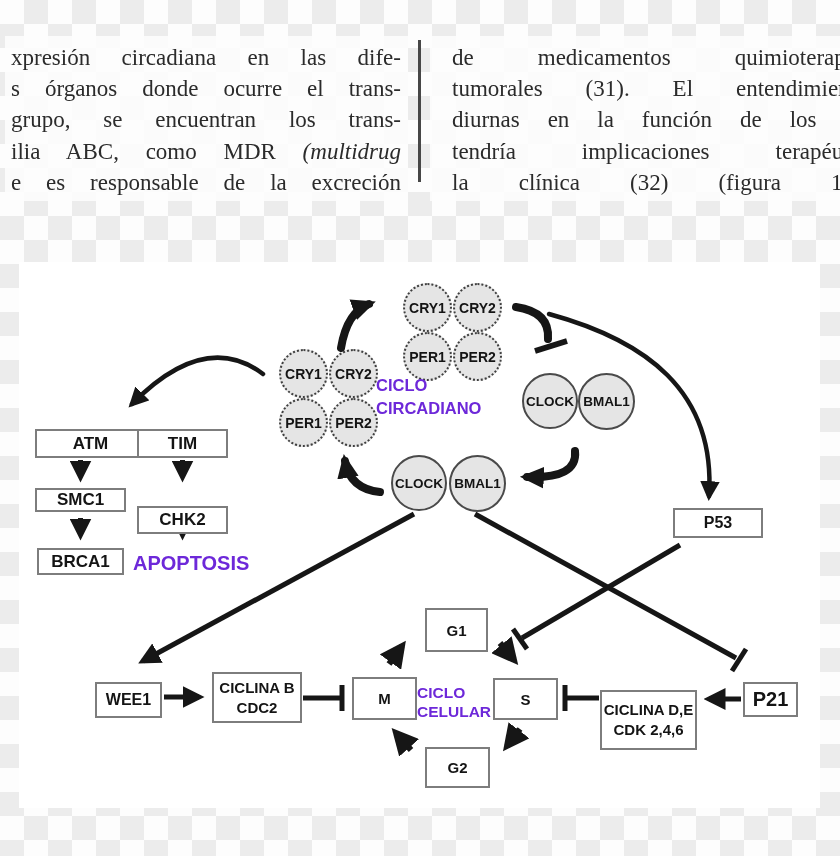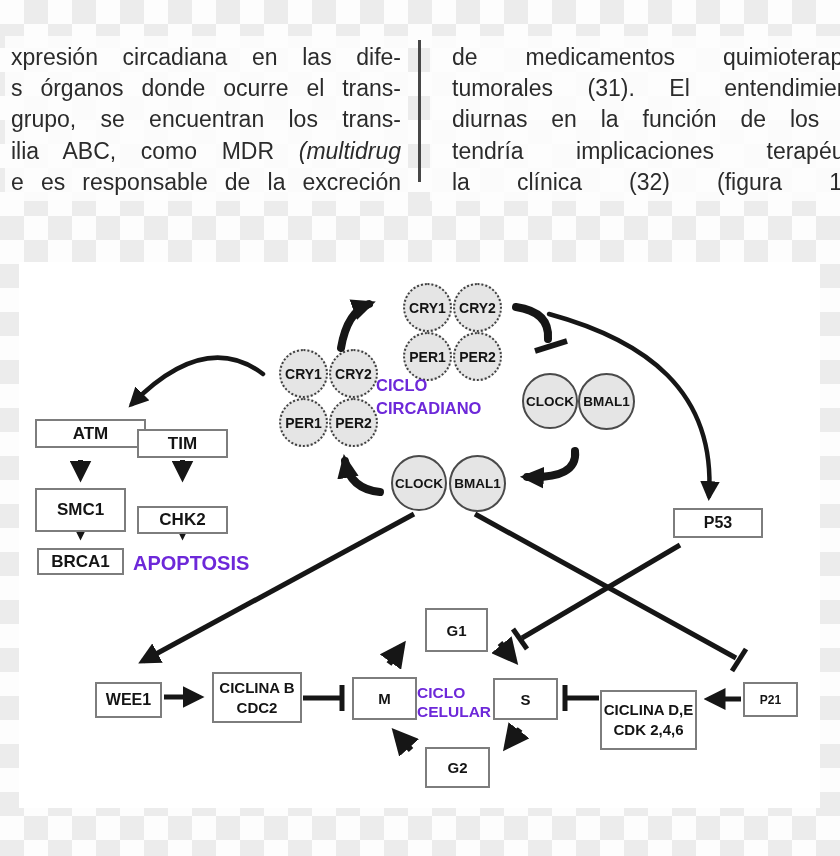--- a/index.html
+++ b/index.html
@@ -7,21 +7,21 @@
     position:relative; width:840px; height:856px; overflow:hidden;
     background-color:#ffffff;
     background-image: conic-gradient(#ececec 25%, #fdfdfd 0 50%, #ececec 0 75%, #fdfdfd 0);
     background-size:48px 48px;
     font-family:"Liberation Sans", sans-serif;
   }
   
   .article-col {
     position:absolute; top:36px; height:165px;
     background:rgba(253,253,253,0.87);
-    font-family:Liberation Sans, sans-serif;
+    font-family:Liberation Serif, serif;
     color:#2b2b2b; font-size:23px;
   }
   #article-left  { left:5px;  width:403px; }
   #article-right { left:430px; width:410px; }
   .tl, .tr {
     height:31.2px; line-height:31.2px; overflow:visible;
     text-align:justify; text-align-last:justify; white-space:normal;
   }
   #article-left .tl  { margin:0 7px 0 6px; }
   #article-right .tr { position:relative; left:22px; width:404px; }
@@ -141,23 +141,23 @@
     <div class="circle" style="left:310px;top:87px;width:49px;height:49px">CRY2</div>
     <div class="circle" style="left:260px;top:136px;width:49px;height:49px">PER1</div>
     <div class="circle" style="left:310px;top:136px;width:49px;height:49px">PER2</div>
 
     <div class="circle solid" style="left:503px;top:111px;width:56px;height:56px">CLOCK</div>
     <div class="circle solid" style="left:559px;top:111px;width:57px;height:57px">BMAL1</div>
 
     <div class="circle solid" style="left:372px;top:193px;width:56px;height:56px">CLOCK</div>
     <div class="circle solid" style="left:430px;top:193px;width:57px;height:57px">BMAL1</div>
 
-    <div class="fbox" style="left:16px;top:157px;width:111px;height:29px">ATM</div>
+    <div class="fbox" style="left:16px;top:167px;width:111px;height:29px">ATM</div>
     <div class="fbox" style="left:118px;top:167px;width:91px;height:29px">TIM</div>
-    <div class="fbox" style="left:16px;top:226px;width:91px;height:44px">SMC1</div>
+    <div class="fbox" style="left:16px;top:226px;width:91px;height:24px">SMC1</div>
     <div class="fbox" style="left:118px;top:244px;width:91px;height:28px">CHK2</div>
     <div class="fbox" style="left:18px;top:286px;width:87px;height:27px">BRCA1</div>
     <div class="flabel" style="left:114px;top:290px;width:100px;font-size:20px">APOPTOSIS</div>
 
     <div class="fbox" style="left:654px;top:246px;width:90px;height:30px;font-size:16px">P53</div>
 
     <div class="fbox phase" style="left:406px;top:346px;width:63px;height:44px">G1</div>
     <div class="fbox phase" style="left:333px;top:415px;width:65px;height:43px">M</div>
     <div class="fbox phase" style="left:474px;top:416px;width:65px;height:42px">S</div>
     <div class="fbox phase" style="left:406px;top:485px;width:65px;height:41px">G2</div>
@@ -168,16 +168,16 @@
 
     <div class="fbox" style="left:76px;top:420px;width:67px;height:36px;font-size:16px">WEE1</div>
     <div class="fbox two" style="left:193px;top:410px;width:90px;height:51px">
       <div>CICLINA B</div>
       <div>CDC2</div>
     </div>
     <div class="fbox two" style="left:581px;top:428px;width:97px;height:60px">
       <div>CICLINA D,E</div>
       <div>CDK 2,4,6</div>
     </div>
-    <div class="fbox" style="left:724px;top:420px;width:55px;height:35px;font-size:12px">P21</div>
+    <div class="fbox" style="left:724px;top:420px;width:55px;height:35px;font-size:20px">P21</div>
 
   </div>
 </div>
 
 </body></html>

